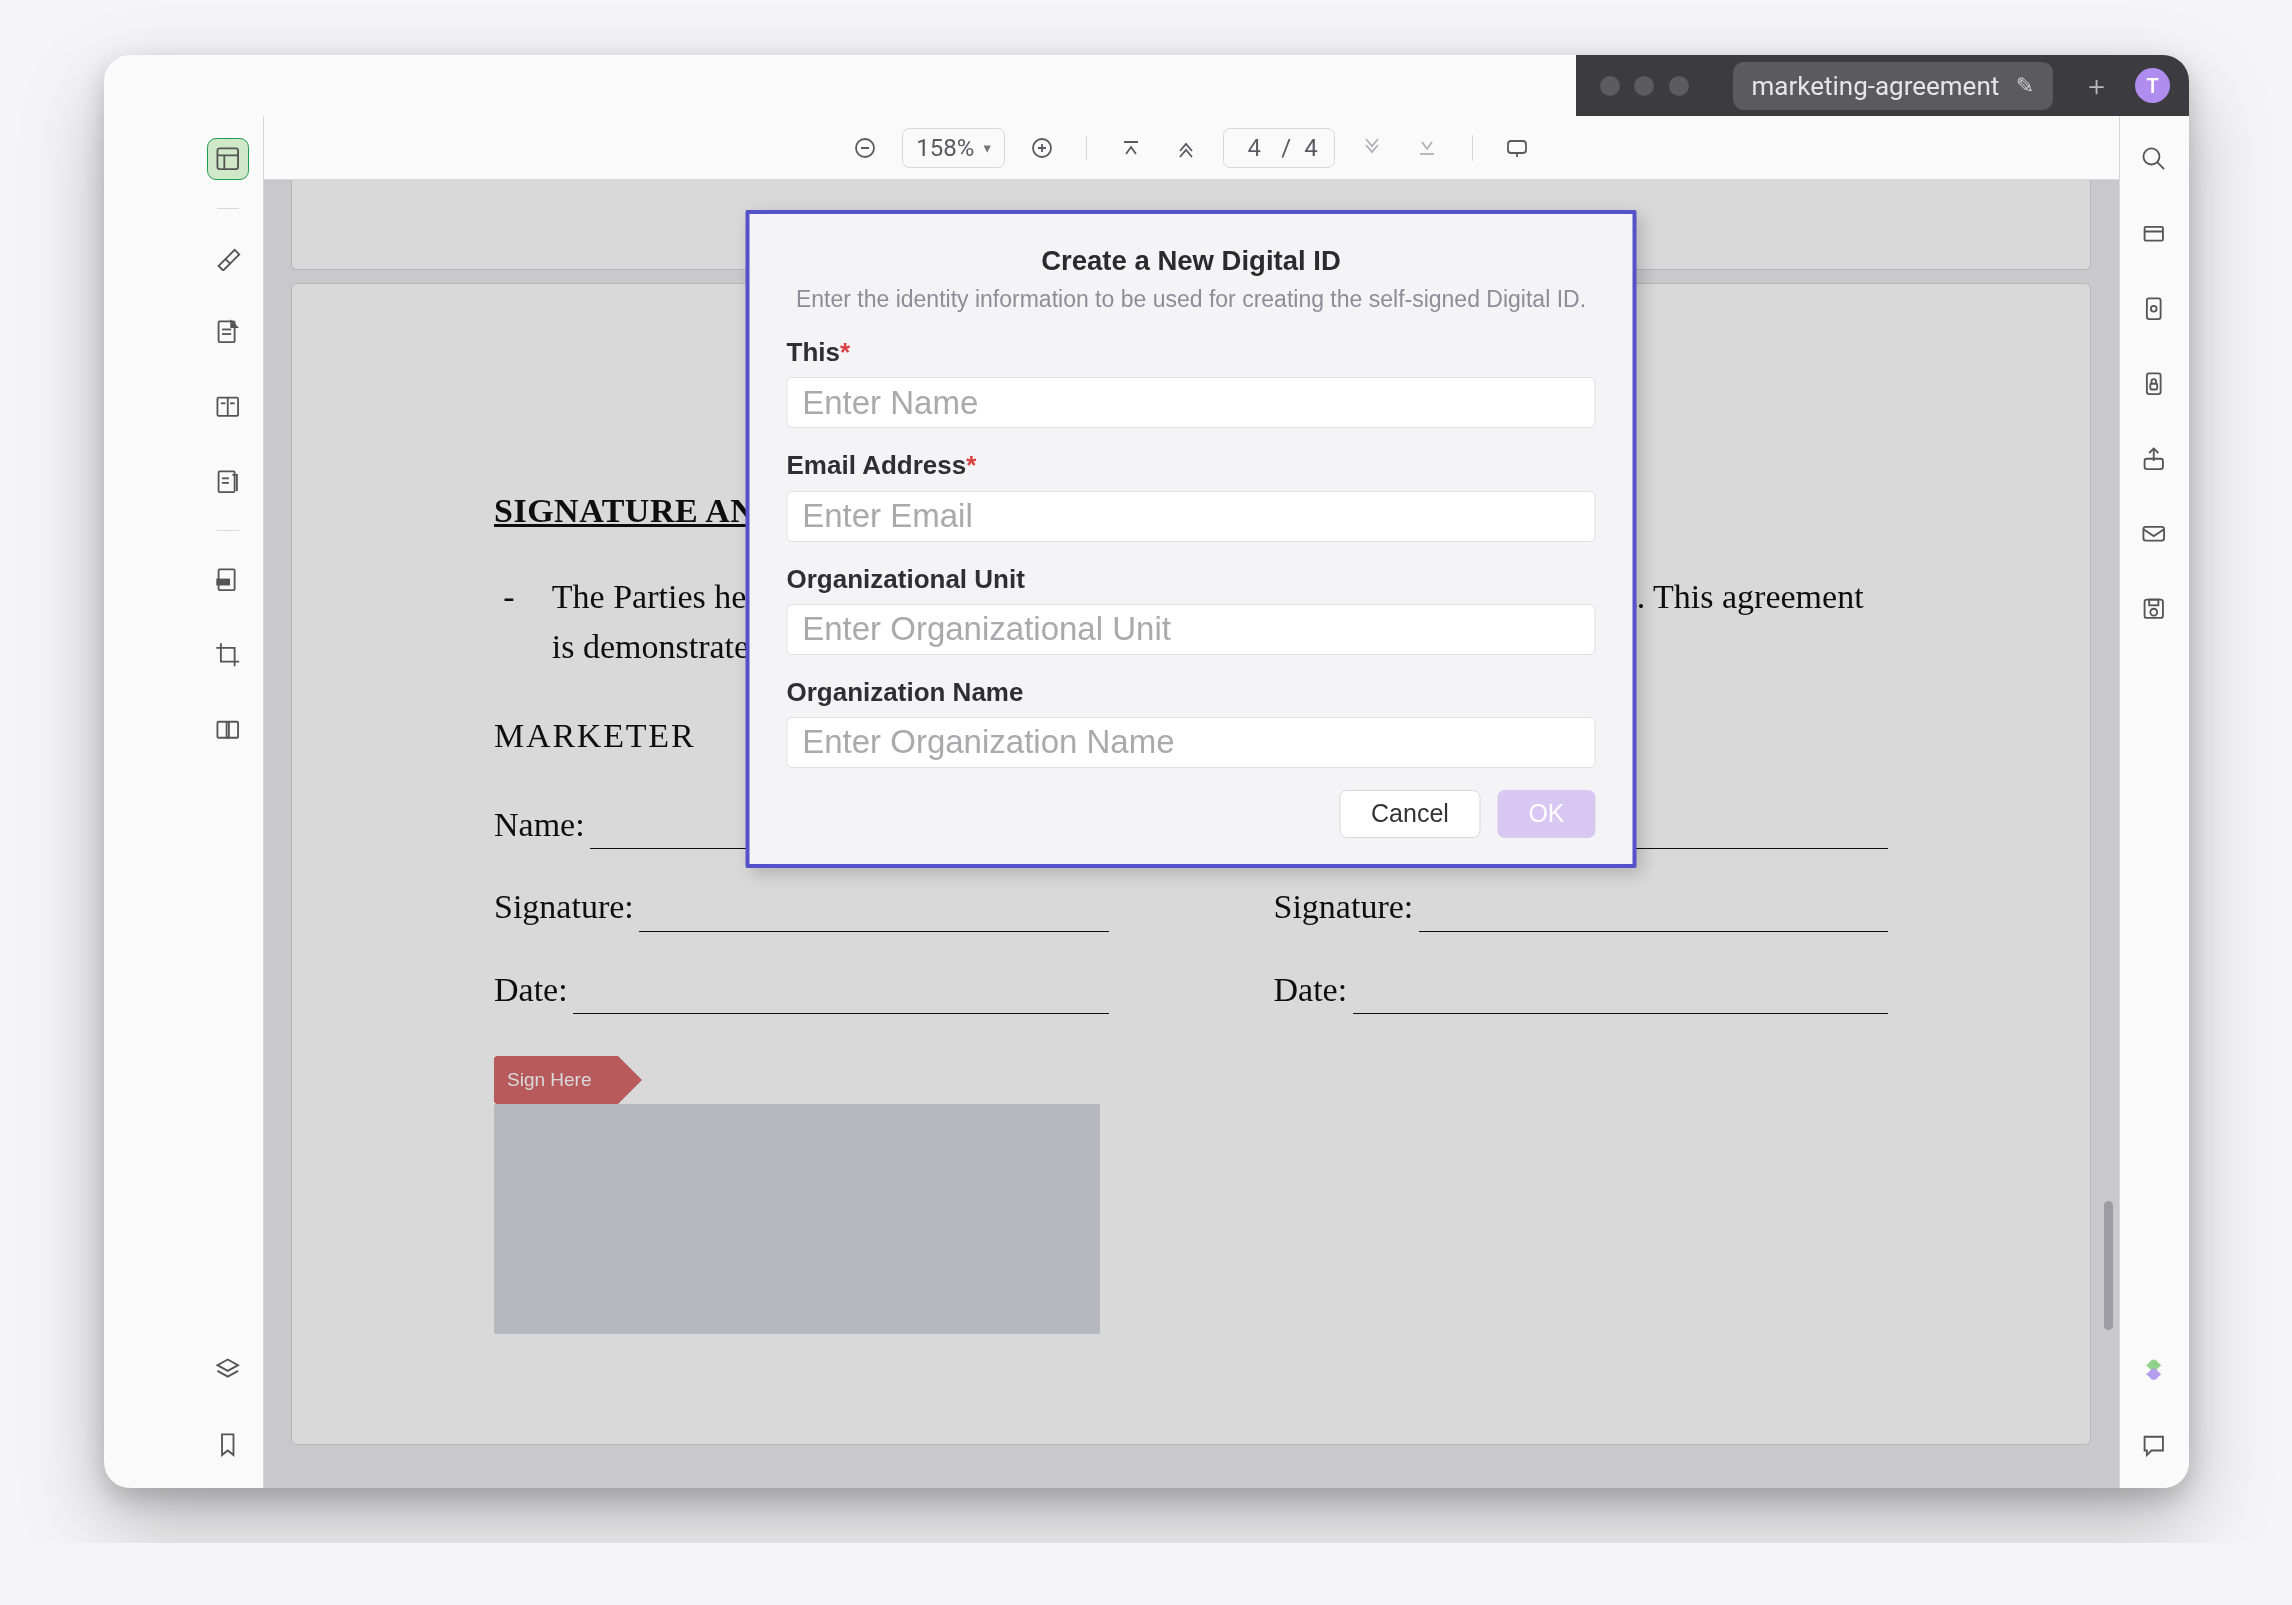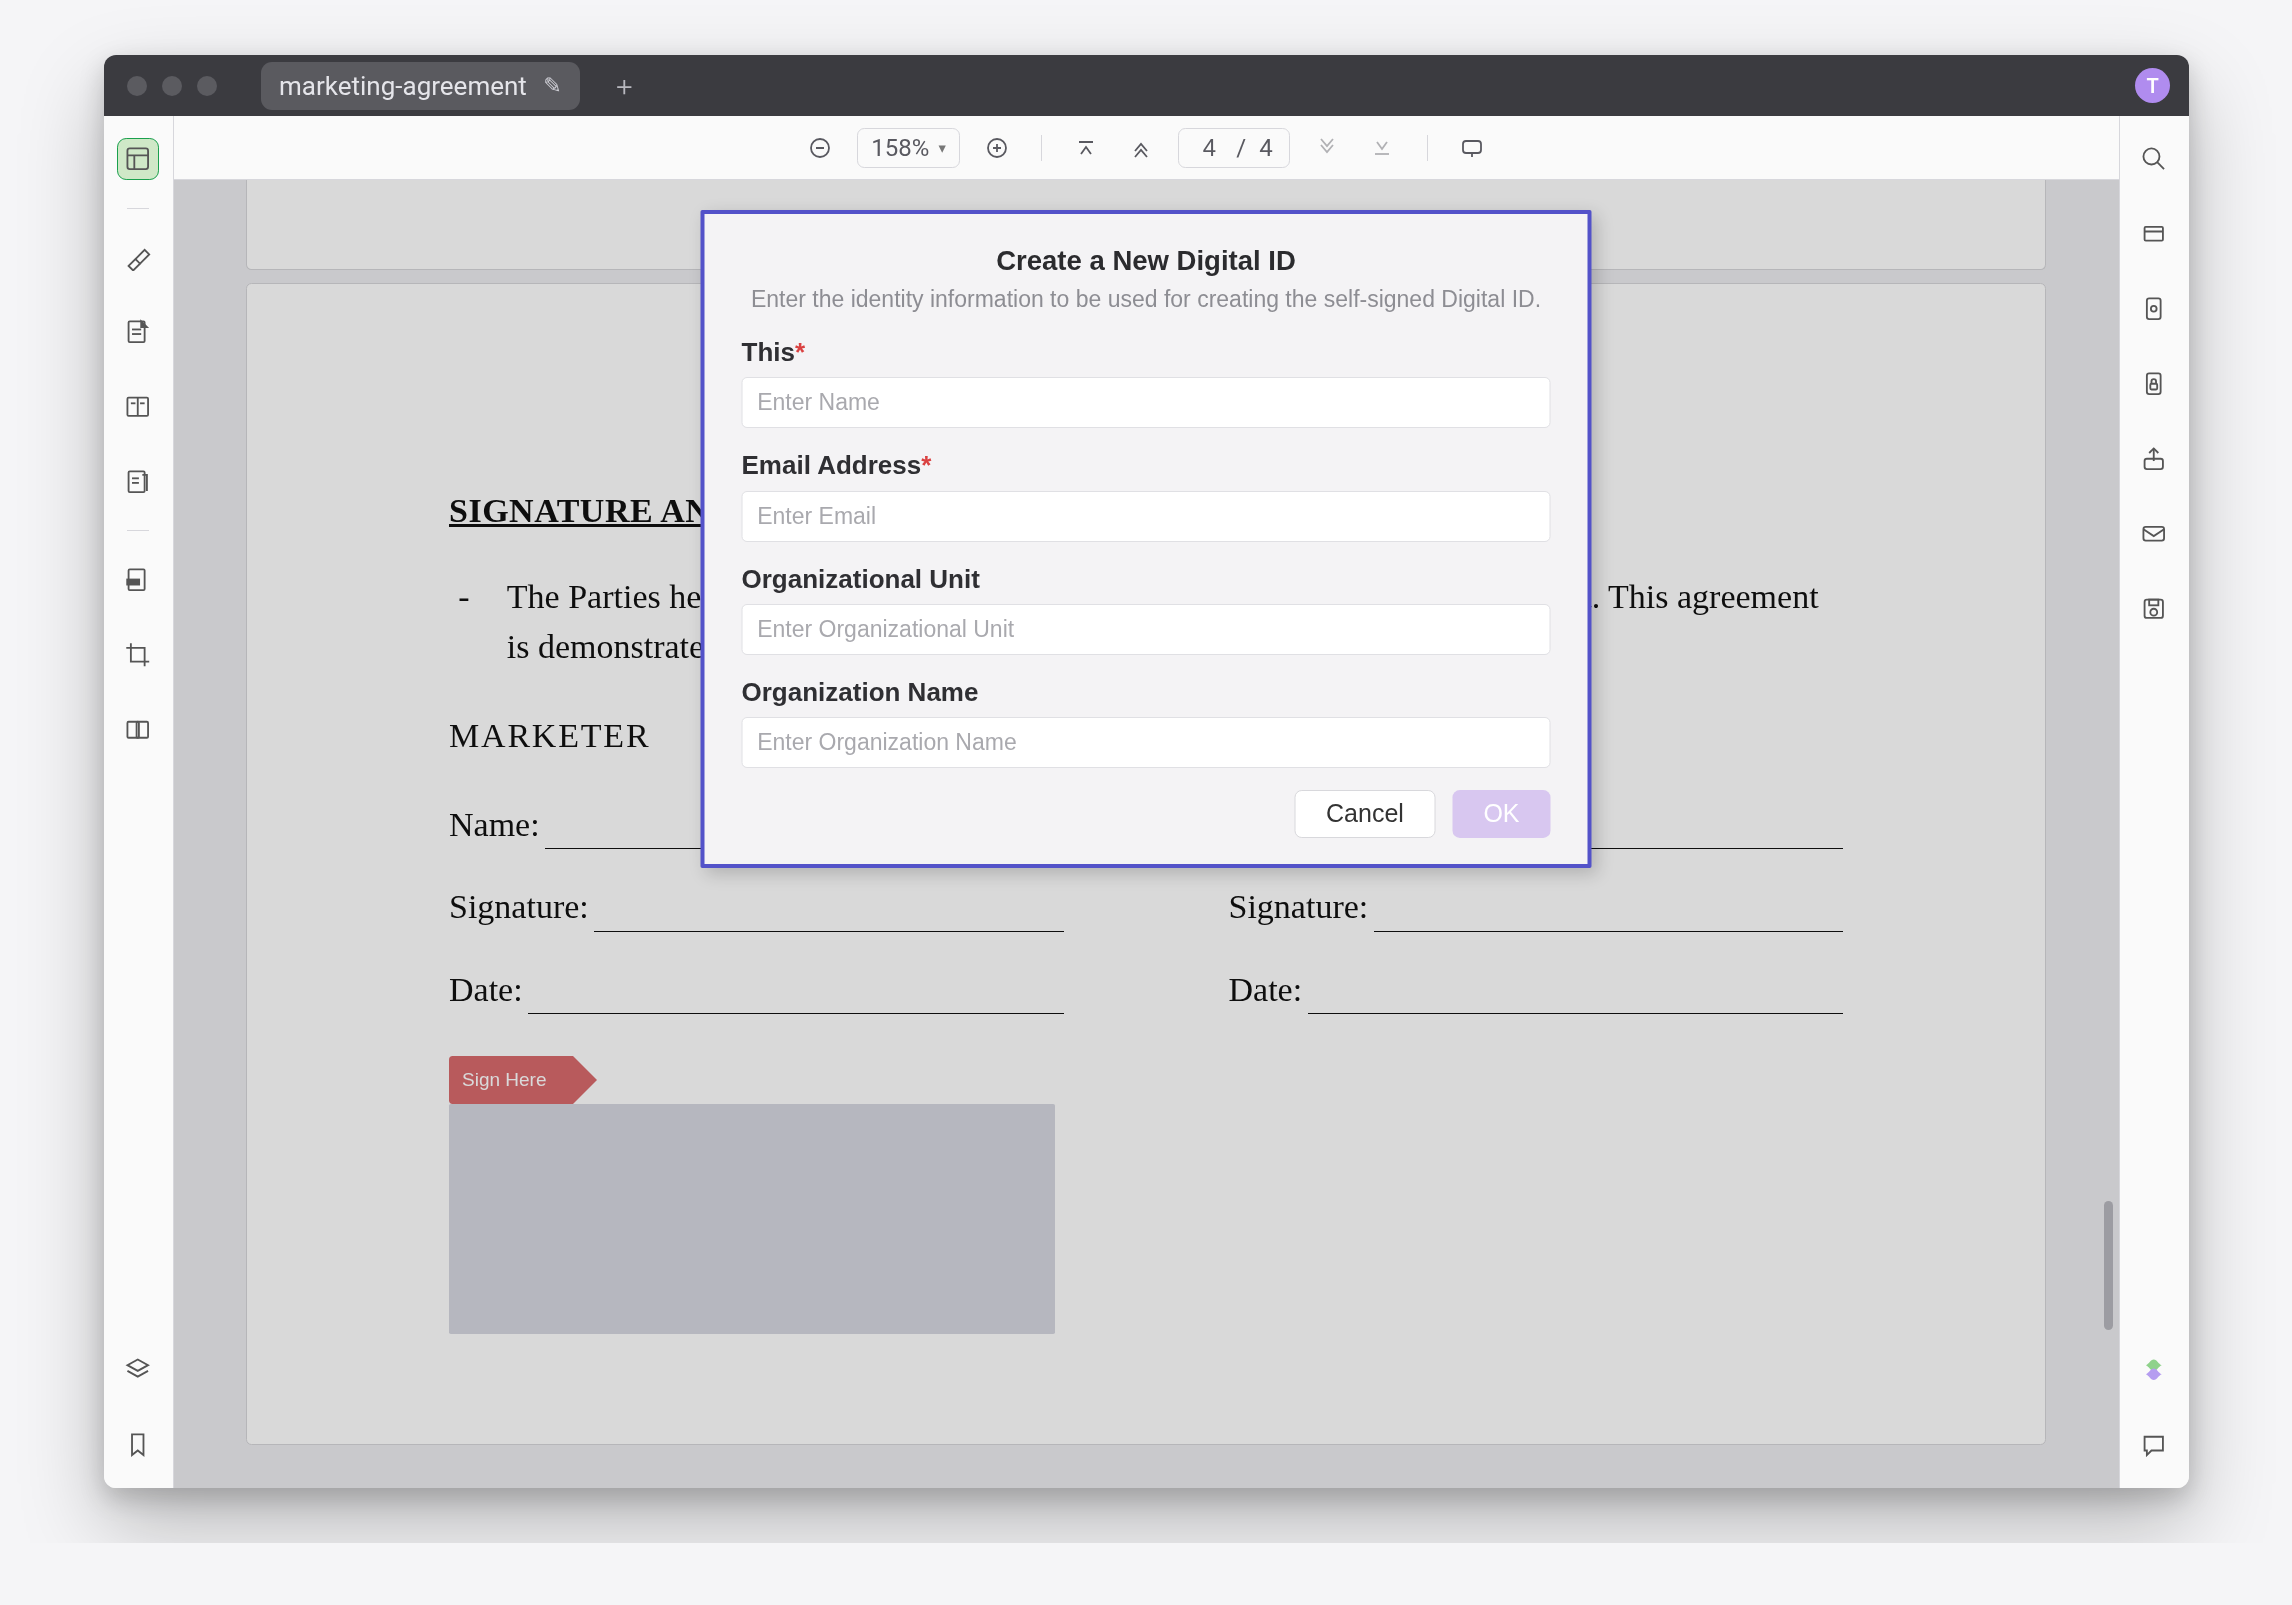--- a/index.html
+++ b/index.html
@@ -37,26 +37,27 @@
     margin: 0;
     background: #f5f5f7;
     display: flex;
     justify-content: center;
     padding: 55px 83px;
   }
   .window {
     width: 2085px;
     height: 1433px;
     background: var(--app-bg);
-    border-radius: 12px;
+    border-radius: 26px;
     overflow: hidden;
     box-shadow: 0 37px 83px rgba(0,0,0,.25), 0 9.2px 26px rgba(0,0,0,.18);
     display: flex;
     flex-direction: column;
     position: relative;
+    align-items: flex-end;
   }
 
   
   .titlebar {
     background: var(--titlebar-bg);
     height: 61px;
     display: flex;
     align-items: center;
     color: var(--tab-text);
     padding: 0 18.4px 0 16.5px;
@@ -268,21 +269,21 @@
   }
   .dfield { margin-bottom: 22px; }
   .dlabel { font-size: 26px; font-weight: 600; color: #2f2f33; margin-bottom: 9.2px; }
   .req { color: #da4141; }
   .dinput {
     width: 100%; height: 51px;
     background: var(--input-bg);
     border: 0.9px solid var(--input-border);
     border-radius: 5.5px;
     padding: 0 14.7px;
-    font-size: 23px;
+    font-size: 33px;
     color: #333;
   }
   .dinput::placeholder { color: var(--placeholder); }
   .dactions { display:flex; justify-content:flex-end; gap: 16.5px; margin-top: 7.3px;}
   .btn {
     height: 48px; padding: 0 31px; border-radius: 7.3px; font-size: 25px;
     display:flex; align-items:center; justify-content:center;
   }
   .btn-cancel { background: var(--cancel-bg); border:0.9px solid var(--cancel-border); color:#333;}
   .btn-ok { background: var(--ok-bg); color: var(--ok-text); border:none; }

